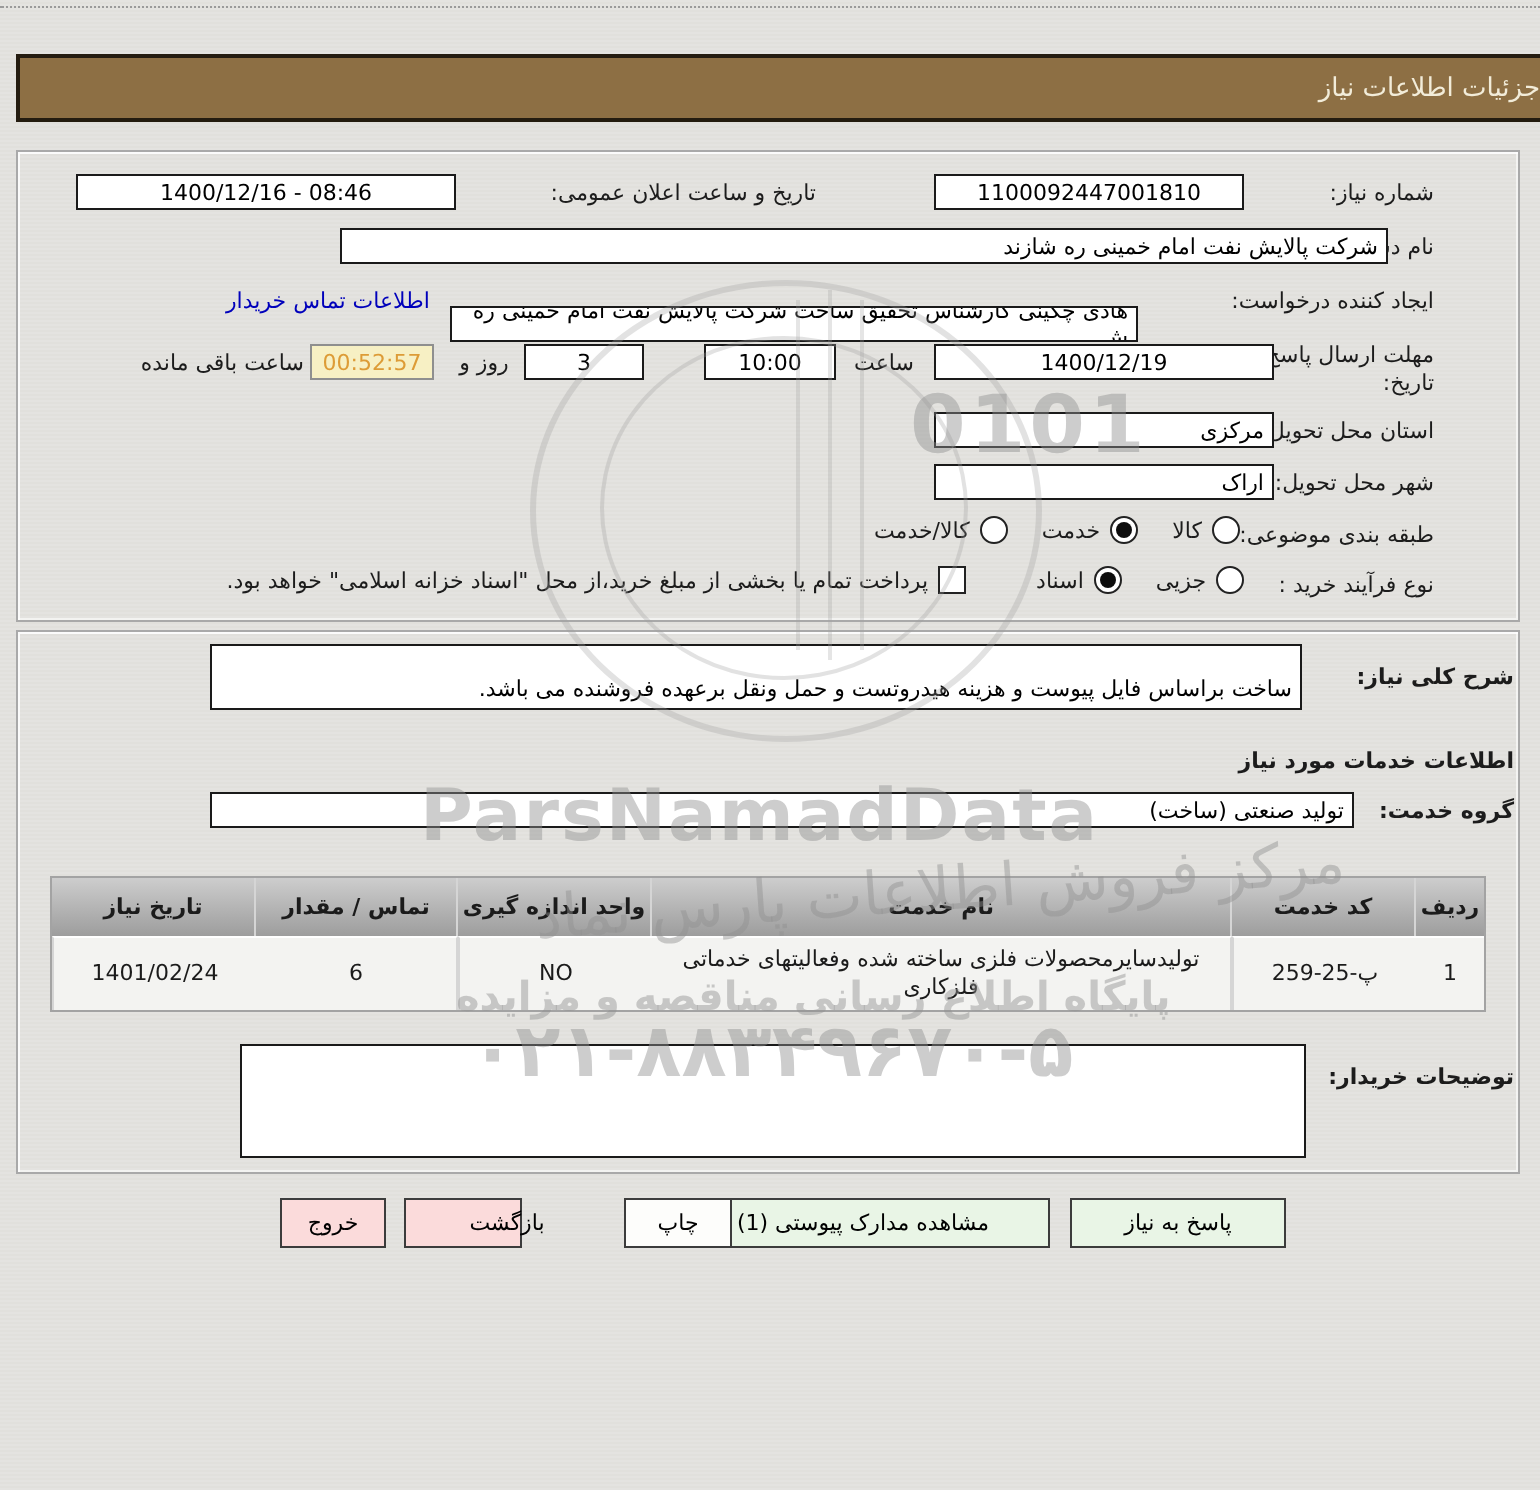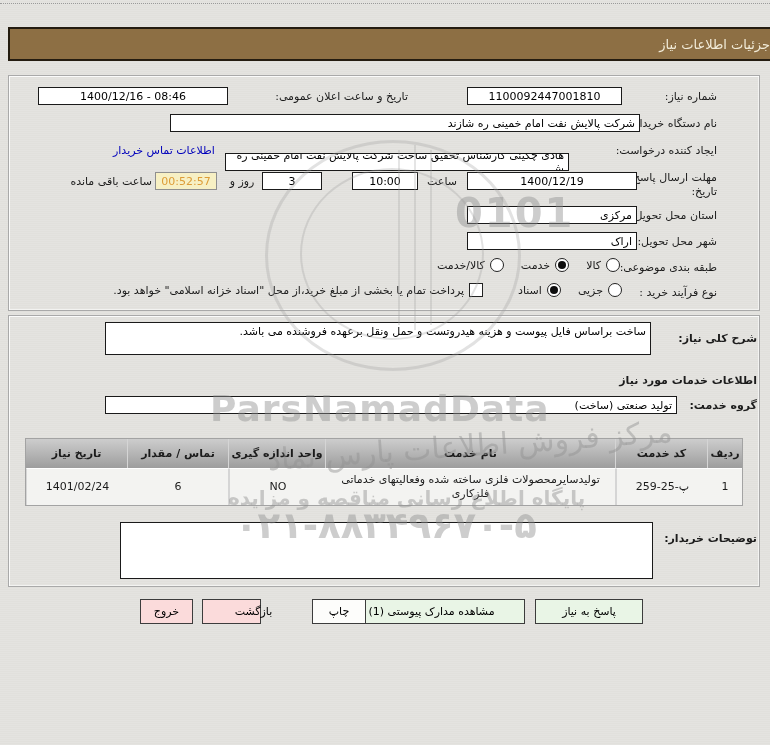--- a/index.html
+++ b/index.html
@@ -15,21 +15,21 @@
   .box1{top:75px;height:234px;}
   .box2{top:315px;height:270px;}
   .lbl{position:absolute;font-size:11px;color:#1c1c1c;direction:rtl;white-space:nowrap;z-index:4;}
   .lbl.b{font-weight:bold;}
   .lbl.wrap{white-space:normal;text-align:right;line-height:14px;}
   .inp{position:absolute;background:#fff;border:1px solid #1a1a1a;font-size:11px;color:#000;
        display:flex;align-items:center;overflow:hidden;z-index:4;box-sizing:border-box;}
   .inp.center{justify-content:center;}
   .inp.rtl{direction:rtl;padding:0 4px;}
   .inp.ltr{direction:ltr;}
-  .inp.top{align-items:flex-start;padding-top:2px;}
+  .inp.top{align-items:flex-start;padding-top:15px;}
   .link{position:absolute;font-size:11px;color:#0000bb;direction:rtl;white-space:nowrap;z-index:4;cursor:pointer;}
   .timer{position:absolute;background:#f7f0c4;border:1px solid #8f8f8f;color:#dd9c37;font-size:11px;
          display:flex;align-items:center;justify-content:center;z-index:4;box-sizing:border-box;}
   .ctl-row{position:absolute;display:flex;direction:rtl;align-items:center;gap:5px;z-index:4;
            font-size:11px;color:#1c1c1c;}
   .radio{width:12px;height:12px;border:1px solid #222;border-radius:50%;background:#fff;position:relative;flex:none;}
   .radio.checked::after{content:"";position:absolute;inset:2px;background:#0d0d0d;border-radius:50%;}
   .checkbox{width:12px;height:12px;border:1px solid #222;background:#fff;flex:none;}
   .optlbl{margin-left:12px;white-space:nowrap;}
   .tbl{position:absolute;left:25px;top:438px;width:718px;direction:rtl;border:1px solid #a3a3a3;
@@ -63,21 +63,21 @@
 
   <div class="groupbox box1"></div>
   <div class="groupbox box2"></div>
 
   <div class="lbl" style="right:53px;top:90px;">شماره نیاز:</div>
   <div class="inp center ltr" style="left:467px;top:87px;width:155px;height:18px;">1100092447001810</div>
   <div class="lbl" style="right:362px;top:90px;">تاریخ و ساعت اعلان عمومی:</div>
   <div class="inp center ltr" style="left:38px;top:87px;width:190px;height:18px;">1400/12/16 - 08:46</div>
 
   <div class="lbl" style="right:53px;top:117px;">نام دستگاه خریدار:</div>
-  <div class="inp rtl" style="left:170px;top:114px;width:470px;height:18px;">شرکت پالایش نفت امام خمینی  ره  شازند</div>
+  <div class="inp rtl" style="left:170px;top:114px;width:524px;height:18px;">شرکت پالایش نفت امام خمینی  ره  شازند</div>
 
   <div class="lbl" style="right:53px;top:144px;">ایجاد کننده درخواست:</div>
   <div class="inp rtl" style="left:225px;top:153px;width:344px;height:18px;">هادی چگینی کارشناس تحقیق ساخت شرکت پالایش نفت امام خمینی  ره  ش</div>
   <div class="link" style="left:113px;top:144px;">اطلاعات تماس خریدار</div>
 
   <div class="lbl wrap" style="right:53px;top:171px;width:112px;">مهلت ارسال پاسخ: تا تاریخ:</div>
   <div class="inp center ltr" style="left:467px;top:172px;width:170px;height:18px;">1400/12/19</div>
   <div class="lbl" style="left:420px;top:175px;width:44px;text-align:center;">ساعت</div>
   <div class="inp center ltr" style="left:352px;top:172px;width:66px;height:18px;">10:00</div>
   <div class="inp center ltr" style="left:262px;top:172px;width:60px;height:18px;">3</div>

